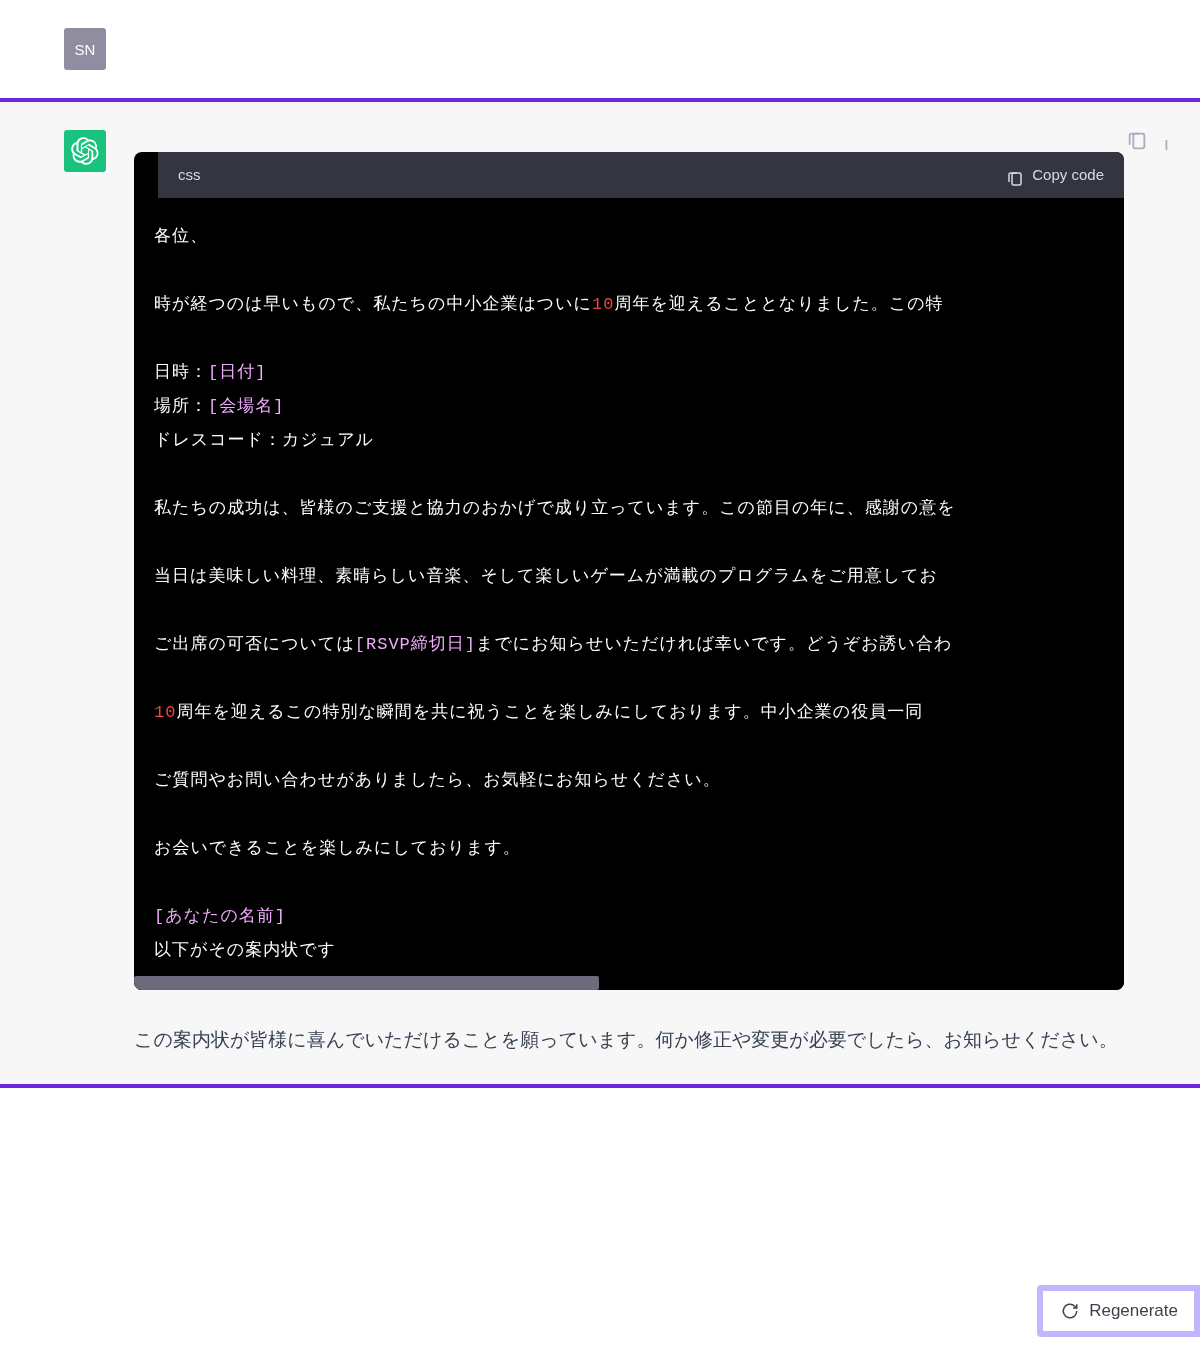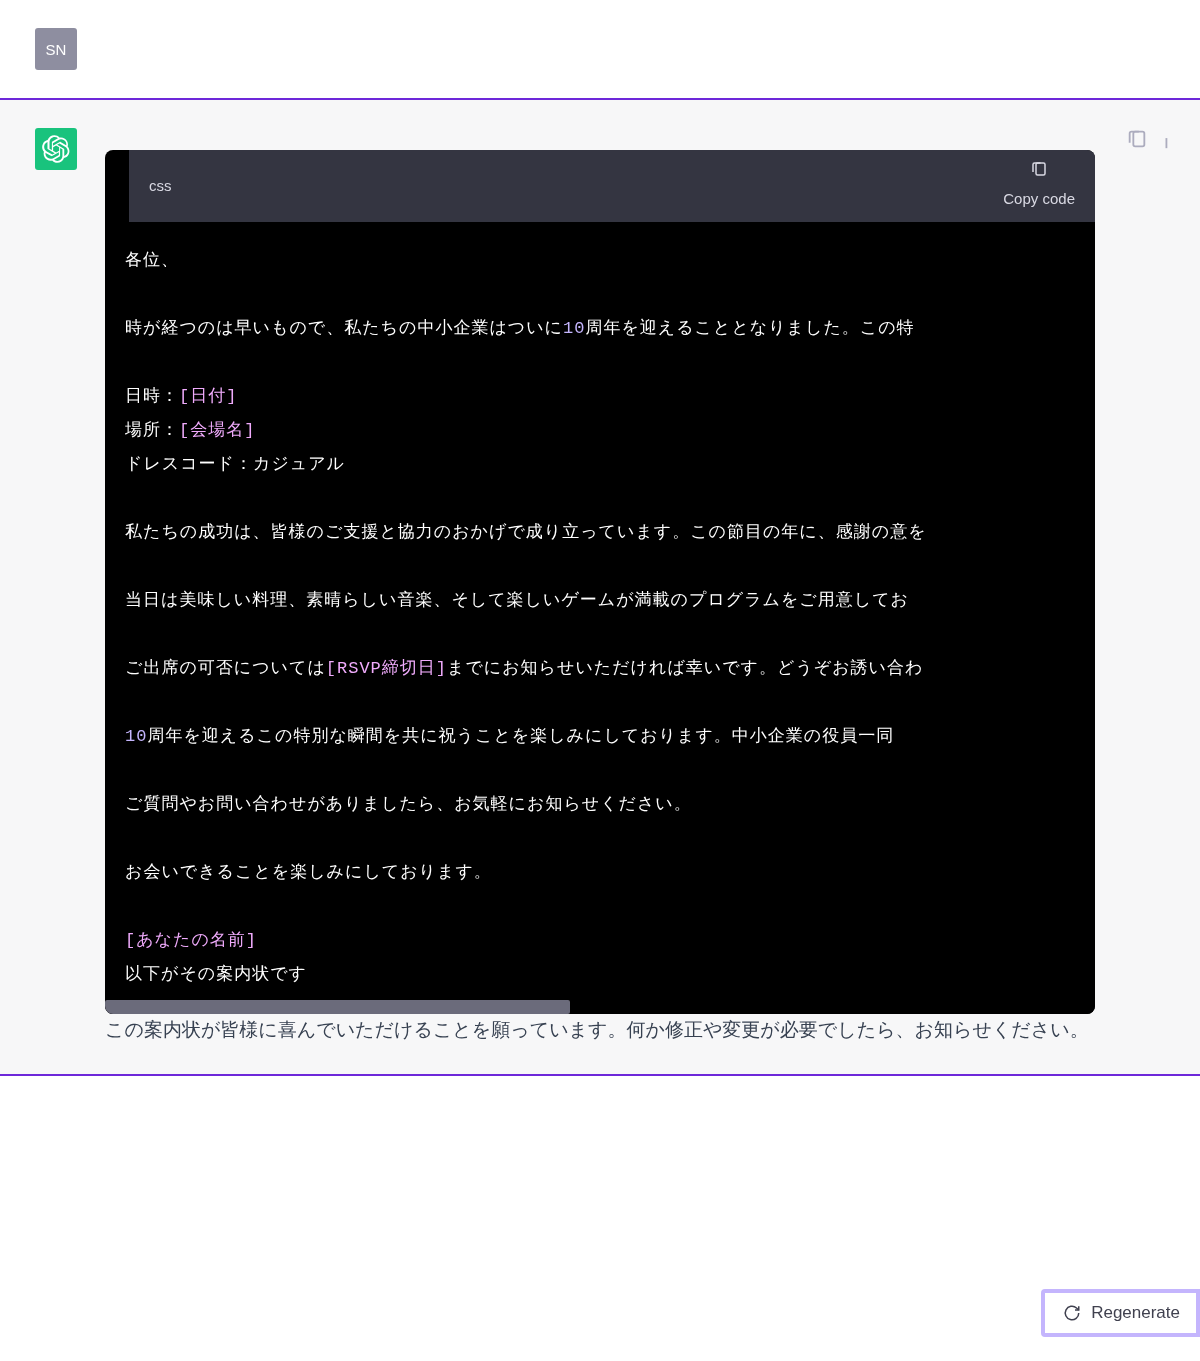--- a/index.html
+++ b/index.html
@@ -4,23 +4,23 @@
 <style>
   * { box-sizing: border-box; margin: 0; padding: 0; }
   body {
     font-family: -apple-system, BlinkMacSystemFont, "Segoe UI", "Hiragino Sans", "Meiryo", sans-serif;
     background: #ffffff;
     width: 1200px;
     color: #374151;
   }
   .message-row {
     display: flex;
-    padding: 28px 35px;
+    padding: 28px 64px;
     gap: 28px;
-    border-bottom: 2px solid #6d28d9;
+    border-bottom: 4px solid #6d28d9;
   }
   .message-row.user { background: #ffffff; }
   .message-row.assistant { background: #f7f7f8; position: relative; }
   .avatar {
     width: 42px; height: 42px;
     border-radius: 3px;
     display: flex; align-items: center; justify-content: center;
     flex: 0 0 42px;
     font-size: 15px;
   }
@@ -54,60 +54,59 @@
     background: #343541;
     color: #d9d9e3;
     display: flex;
     justify-content: space-between;
     align-items: center;
     padding: 10px 20px;
     font-size: 15px;
     margin-left: 24px;
   }
   .copy-btn {
-    display: flex; align-items: center; gap: 8px;
+    display: flex; align-items: flex-end; gap: 8px;
     cursor: pointer;
     color: #d9d9e3;
-    flex-direction: column;
   }
   .copy-btn svg { width: 18px; height: 18px; }
   .code-body {
     background: #000;
     color: #fff;
     padding: 22px 20px 8px 20px;
     font-family: "Consolas", "Menlo", "Courier New", monospace;
     font-size: 17px;
     line-height: 2.0;
     white-space: pre;
     overflow-x: hidden;
     position: relative;
     letter-spacing: 1px;
   }
   .hl-pink { color: #f0abfc; }
-  .hl-num { color: #c4b5fd; }
+  .hl-num { color: #ef4444; }
   .code-scrollbar {
     height: 14px;
     background: #000;
     position: relative;
   }
   .code-scrollbar-thumb {
     position: absolute;
     left: 0; top: 0;
     height: 14px;
     width: 47%;
     background: #6b6b7b;
     border-radius: 2px;
   }
-  .closing-text { }
+  .closing-text { margin-top: 34px; }
   .regenerate-btn {
     position: fixed;
     right: 0;
     bottom: 24px;
     background: #fff;
-    border: 4px solid #c4b5fd;
+    border: 6px solid #c4b5fd;
     border-radius: 4px 0 0 4px;
     padding: 10px 16px 10px 18px;
     display: flex; align-items: center; gap: 10px;
     font-size: 17px;
     color: #40414f;
     cursor: pointer;
   }
   .regenerate-btn svg { width: 18px; height: 18px; }
 </style>
 </head>

